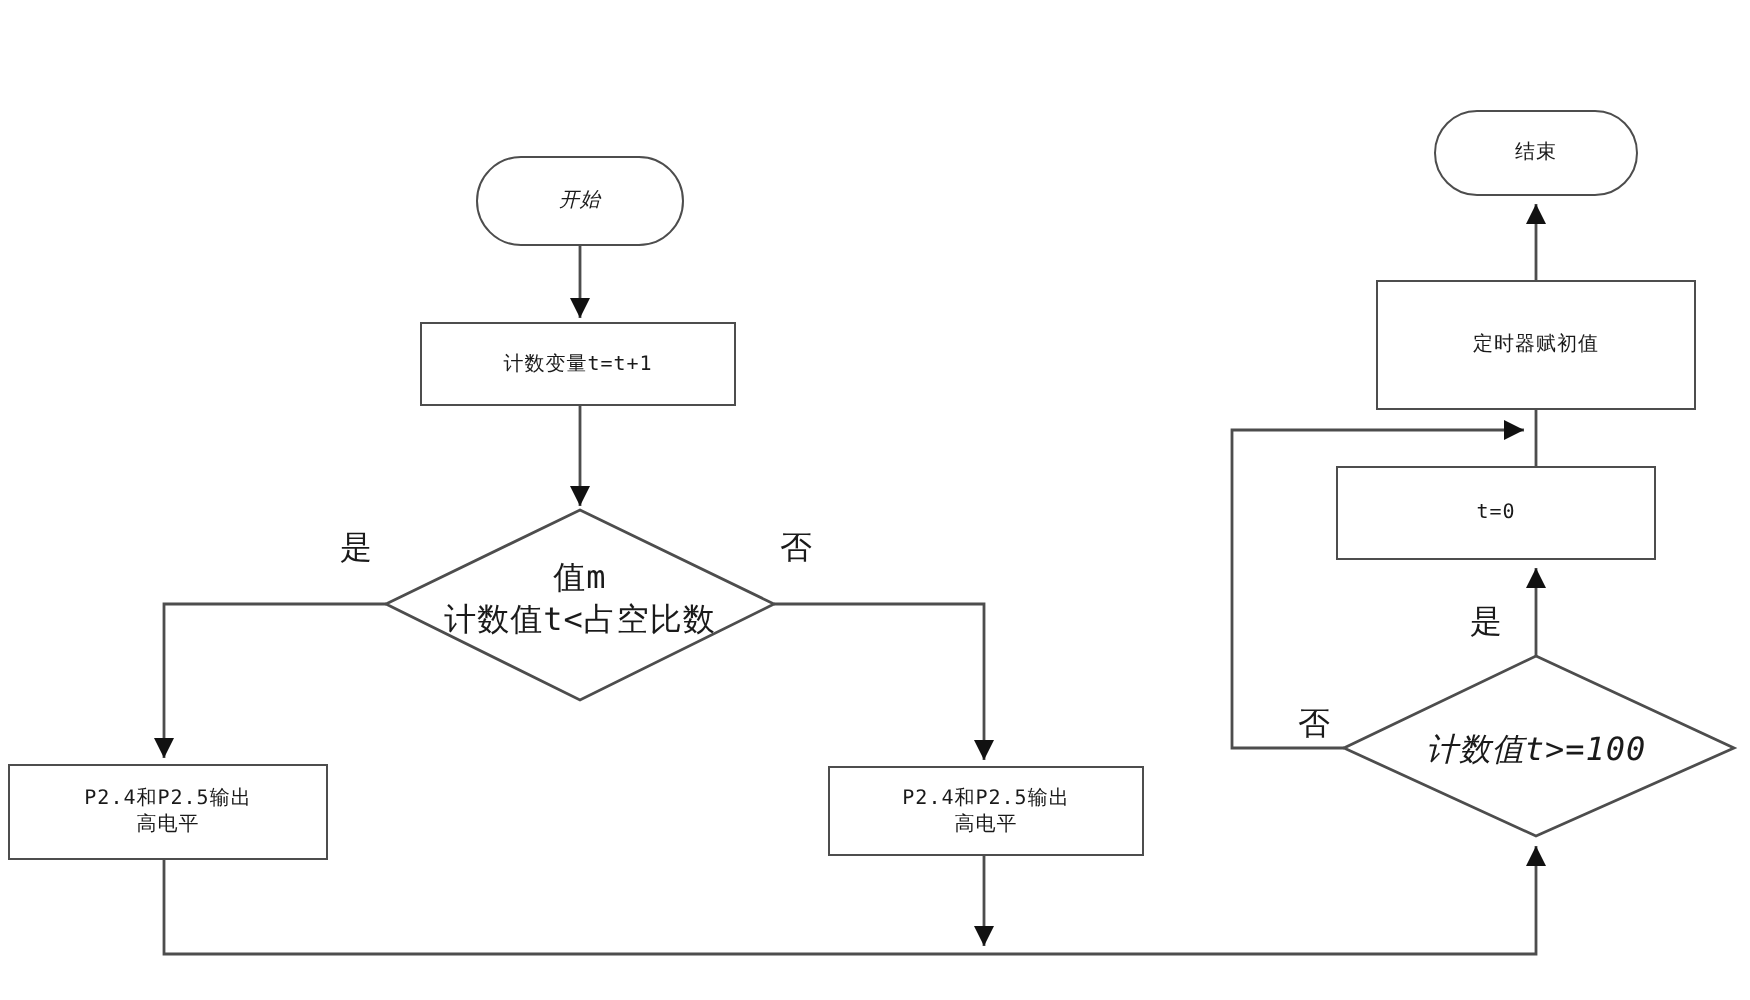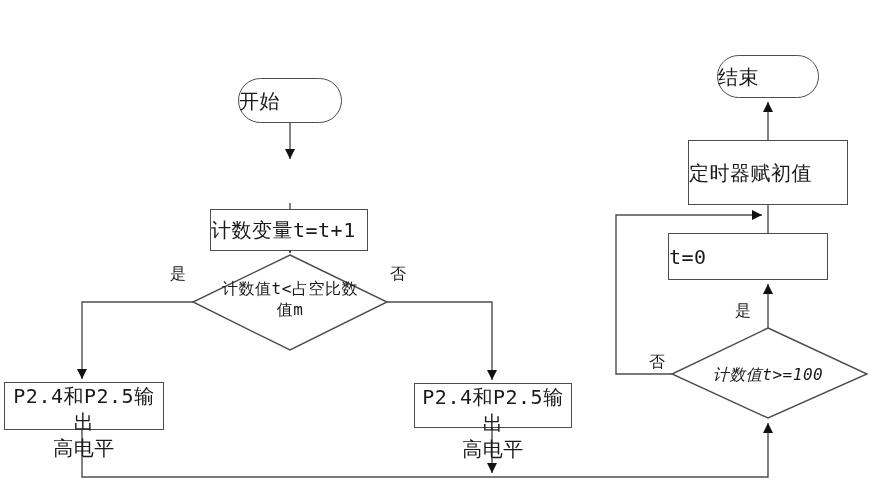--- a/index.html
+++ b/index.html
@@ -10,23 +10,23 @@
     font-family:"DejaVu Sans Mono","Liberation Mono",monospace;
     color:#1a1a1a;
     overflow:hidden;
   }
   .layer{position:absolute;left:0;top:0;width:875px;height:500px;}
   .node{
     position:absolute;
     box-sizing:border-box;
     border:1.5px solid #4d4d4d;
     background:#ffffff;
-    display:flex;align-items:center;
+    display:flex;align-items:center;justify-content:center;
     text-align:center;
-    font-size:20px;line-height:1.3;
+    font-size:10px;line-height:1.3;
     letter-spacing:0.5px;
     z-index:2;
   }
   .oval{border-radius:24px;}
   .multiline{flex-direction:column;}
   .free-label{
     position:absolute;
     font-size:16px;line-height:21px;
     text-align:center;
     letter-spacing:0.5px;
@@ -54,31 +54,31 @@
     <path d="M492,428 L492,473" fill="none" stroke="#4d4d4d" stroke-width="1.4" marker-end="url(#arrow)"></path>
     <path d="M768,328 L768,284" fill="none" stroke="#4d4d4d" stroke-width="1.4" marker-end="url(#arrow)"></path>
     <path d="M768,233 L768,191" fill="none" stroke="#4d4d4d" stroke-width="1.4" marker-end="url(#arrow)"></path>
     <path d="M768,140 L768,102" fill="none" stroke="#4d4d4d" stroke-width="1.4" marker-end="url(#arrow)"></path>
     <path d="M672,374 L616,374 L616,215 L762,215" fill="none" stroke="#4d4d4d" stroke-width="1.4" marker-end="url(#arrow)"></path>
 
     <polygon points="290,255 387,302 290,350 193,302" fill="#ffffff" stroke="#4d4d4d" stroke-width="1.4"></polygon>
     <polygon points="768,328 867,374 768,418 672,374" fill="#ffffff" stroke="#4d4d4d" stroke-width="1.4"></polygon>
   </svg>
 
-  <div class="node oval" style="left:238px;top:78px;width:104px;height:45px;">
+  <div class="node oval" style="left:238px;top:78px;width:104px;height:45px;font-style:italic;">
     <span>开始</span>
   </div>
 
-  <div class="node" style="left:210px;top:161px;width:158px;height:42px;margin-top:48px;">
+  <div class="node" style="left:210px;top:161px;width:158px;height:42px;">
     <span>计数变量t=t+1</span>
   </div>
 
   <div class="free-label" style="left:195px;top:278px;width:190px;">
+    <div>值m</div>
     <div>计数值t&lt;占空比数</div>
-    <div>值m</div>
   </div>
 
   <span class="free-label" style="left:170px;top:263px;">是</span>
   <span class="free-label" style="left:390px;top:263px;">否</span>
 
   <div class="node multiline" style="left:4px;top:382px;width:160px;height:48px;">
     <div>P2.4和P2.5输出</div>
     <div>高电平</div>
   </div>
 

